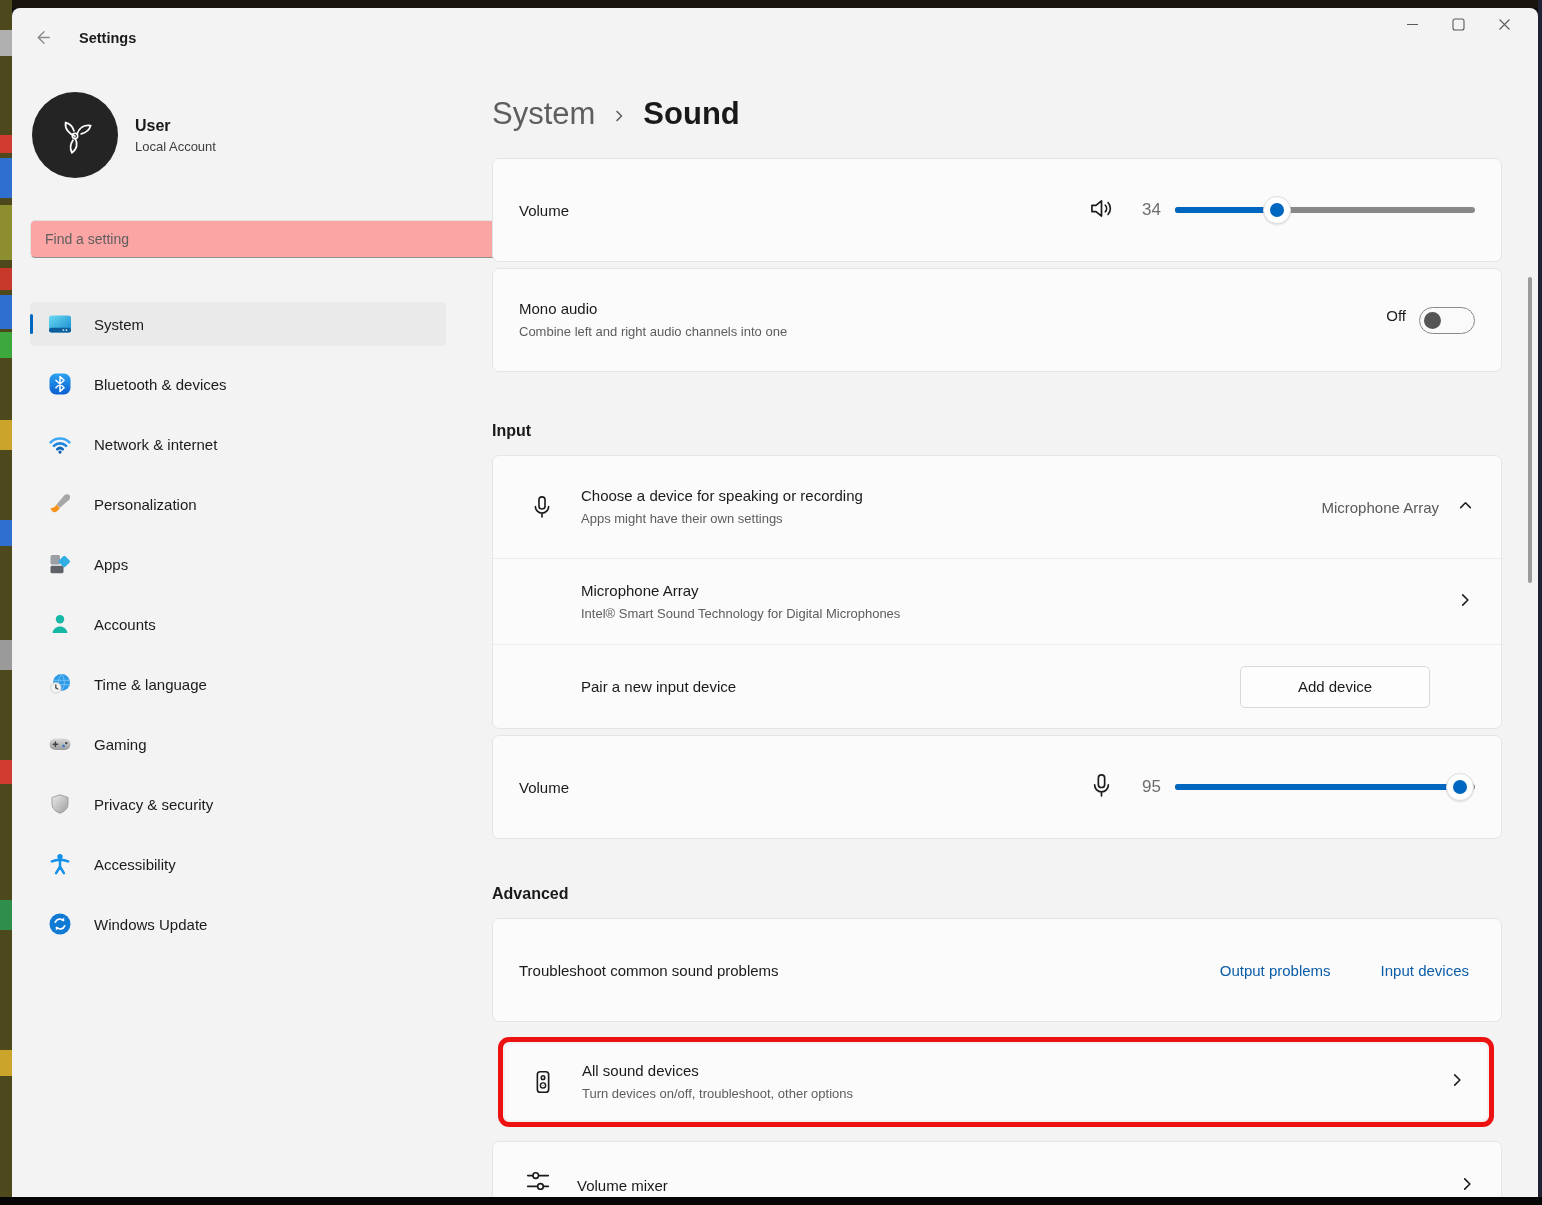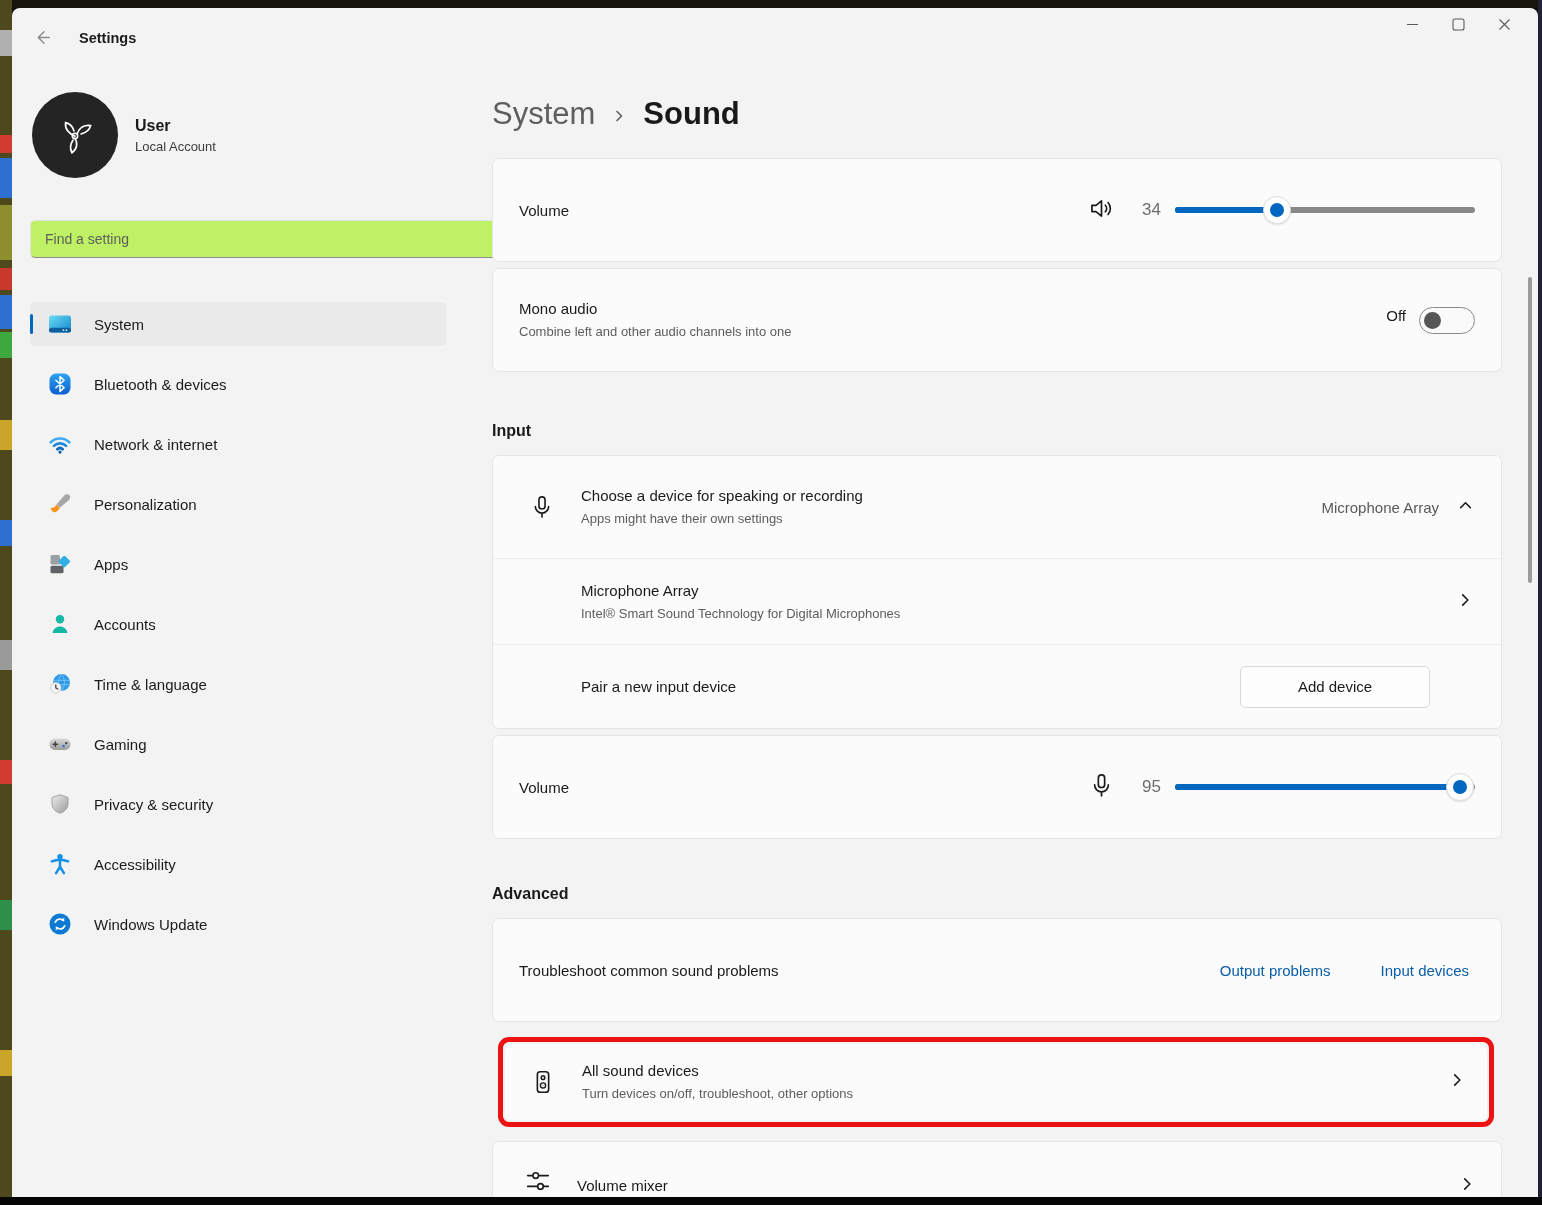--- a/index.html
+++ b/index.html
@@ -34,21 +34,21 @@
 
   
   .sidebar { position:absolute; left:0; top:60px; width:472px; bottom:0; }
   .user-row { display:flex; align-items:center; margin:24px 0 0 20px; }
   .avatar { width:86px; height:86px; border-radius:50%; background:#242424;
     display:flex; align-items:center; justify-content:center; flex:none; }
   .user-text { margin-left:17px; }
   .user-name { font-size:16px; font-weight:700; color:#191919; }
   .user-sub { font-size:13px; color:#3d3d3d; margin-top:4px; }
   .search-box { position:relative; margin:42px 38px 0 18px; width:496px; height:38px;
-    background:#bef264; border:1px solid #e3e3e3; border-bottom:1px solid #8f8f8f; border-radius:5px; }
+    background:#fca5a5; border:1px solid #e3e3e3; border-bottom:1px solid #8f8f8f; border-radius:5px; }
   .search-box input { width:100%; height:100%; border:none; outline:none; background:transparent;
     padding:0 38px 0 14px; font-size:14px; font-family:inherit; color:#1b1b1b; }
   .search-box input::placeholder { color:#5e5e5e; opacity:1; }
   .search-icon { position:absolute; right:12px; top:11px; }
   .nav { margin-top:44px; }
   .nav-item { position:relative; width:416px; height:44px; margin:0 0 16px 18px;
     display:flex; align-items:center; padding-left:18px; border-radius:5px; }
   .nav-item.selected { background:#eaeaea; }
   .nav-item.selected::before { content:""; position:absolute; left:0; top:12px; width:3px; height:20px;
     border-radius:2px; background:#0067c0; }
@@ -376,21 +376,21 @@
               <div class="thumb"></div>
           </div>
         </div>
       </div>
     </div>
 
     <div class="card card-mono">
       <div class="row">
         <div class="row-titles">
           <div class="t">Mono audio</div>
-          <div class="d">Combine left and other audio channels into one</div>
+          <div class="d">Combine left and right audio channels into one</div>
         </div>
         <div class="toggle-group">
           <span class="toggle-label">Off</span>
           <div class="toggle">
               <div class="knob"></div>
             </div>
         </div>
       </div>
     </div>
 

